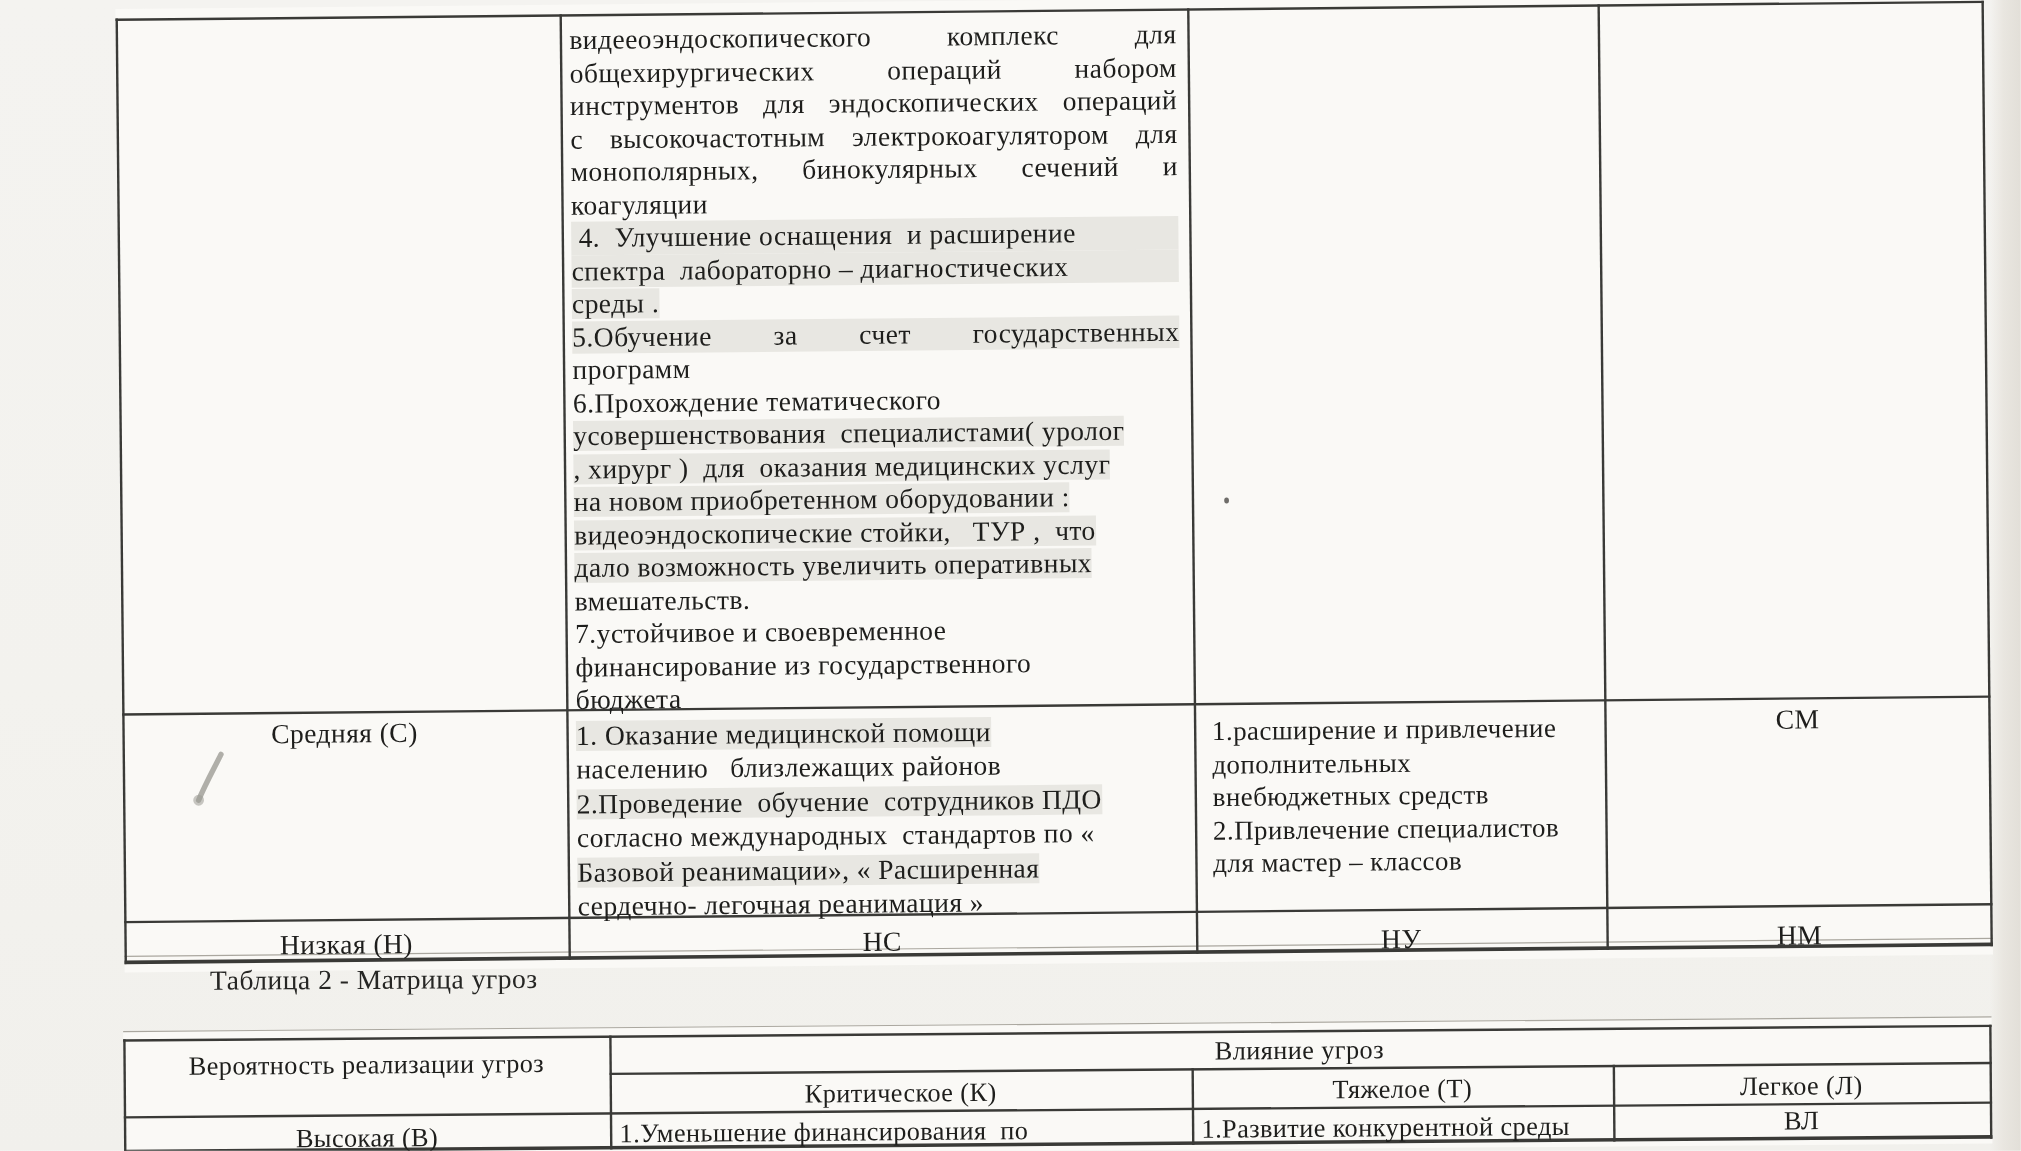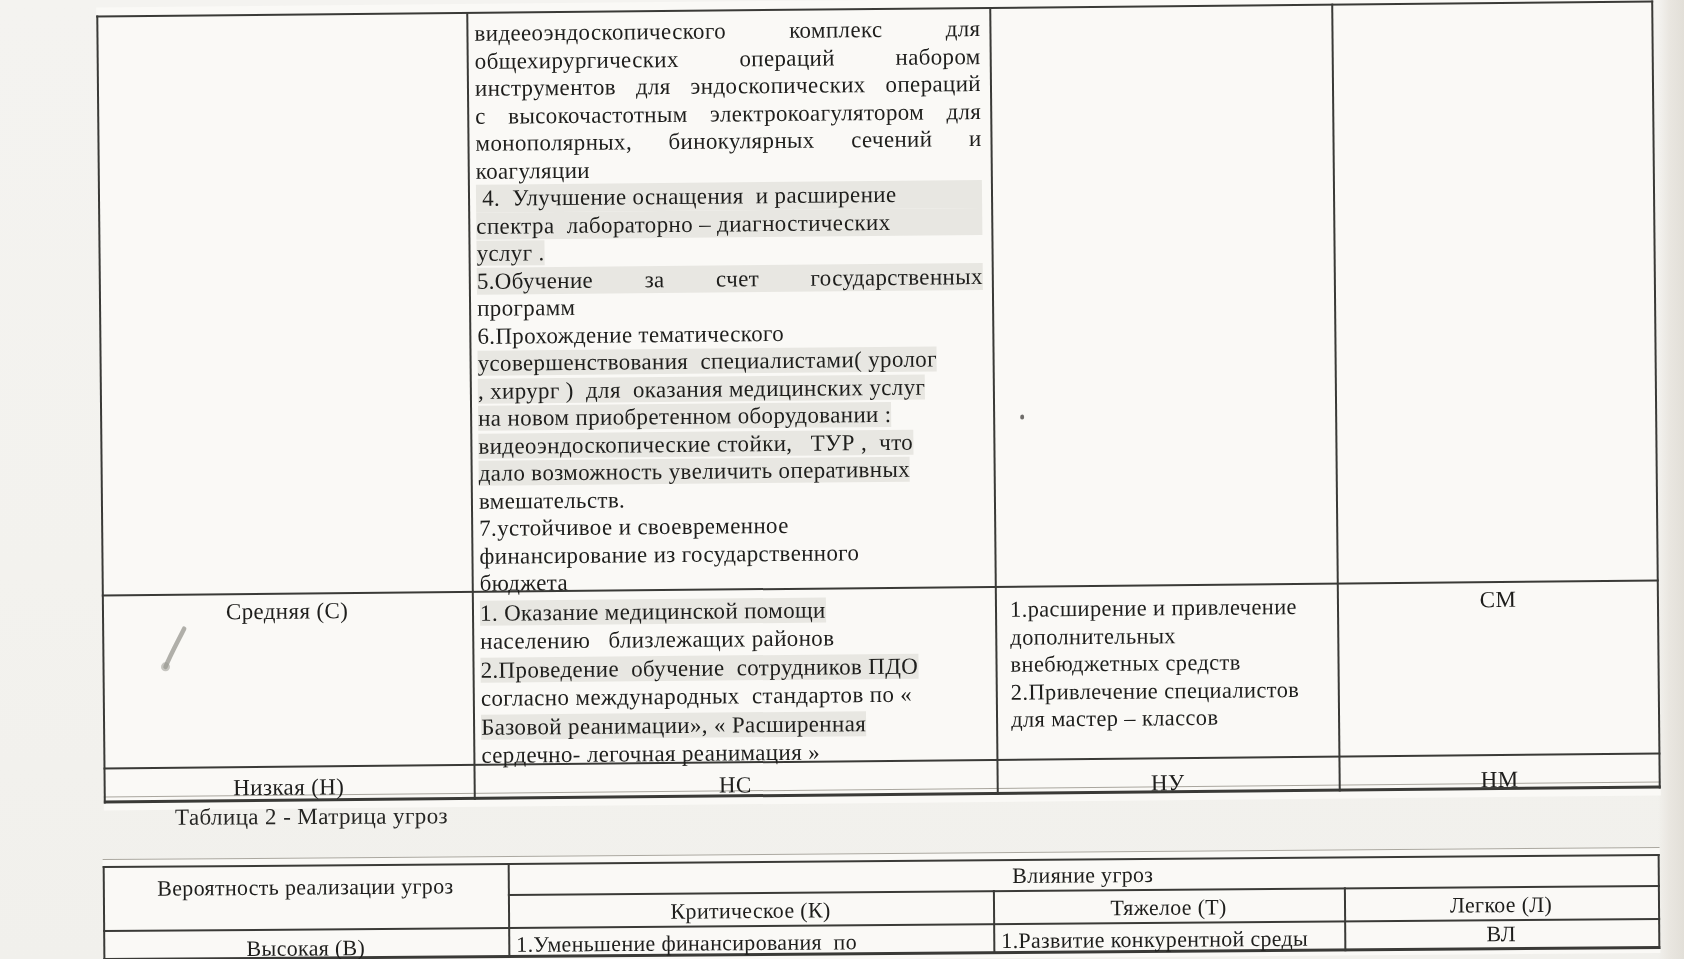--- a/index.html
+++ b/index.html
@@ -60,21 +60,21 @@
 
   <div class="txt" id="r1c2">
     <div class="ln jl">видееоэндоскопического комплекс для</div>
     <div class="ln jl">общехирургических операций набором</div>
     <div class="ln jl">инструментов для эндоскопических операций</div>
     <div class="ln jl">с высокочастотным электрокоагулятором для</div>
     <div class="ln jl">монополярных, бинокулярных сечений и</div>
     <div class="ln">коагуляции</div>
     <div class="ln hlrow"> 4.  Улучшение оснащения  и расширение</div>
     <div class="ln hlrow">спектра  лабораторно – диагностических</div>
-    <div class="ln"><span class="hl">услуг .</span></div>
+    <div class="ln"><span class="hl">среды .</span></div>
     <div class="ln jl hlrow">5.Обучение за счет государственных</div>
     <div class="ln">программ</div>
     <div class="ln">6.Прохождение тематического</div>
     <div class="ln"><span class="hl">усовершенствования  специалистами( уролог</span></div>
     <div class="ln"><span class="hl">, хирург )  для  оказания медицинских услуг</span></div>
     <div class="ln"><span class="hl">на новом приобретенном оборудовании :</span></div>
     <div class="ln"><span class="hl">видеоэндоскопические стойки,   ТУР ,  что</span></div>
     <div class="ln"><span class="hl">дало возможность увеличить оперативных</span></div>
     <div class="ln">вмешательств.</div>
     <div class="ln">7.устойчивое и своевременное</div>

